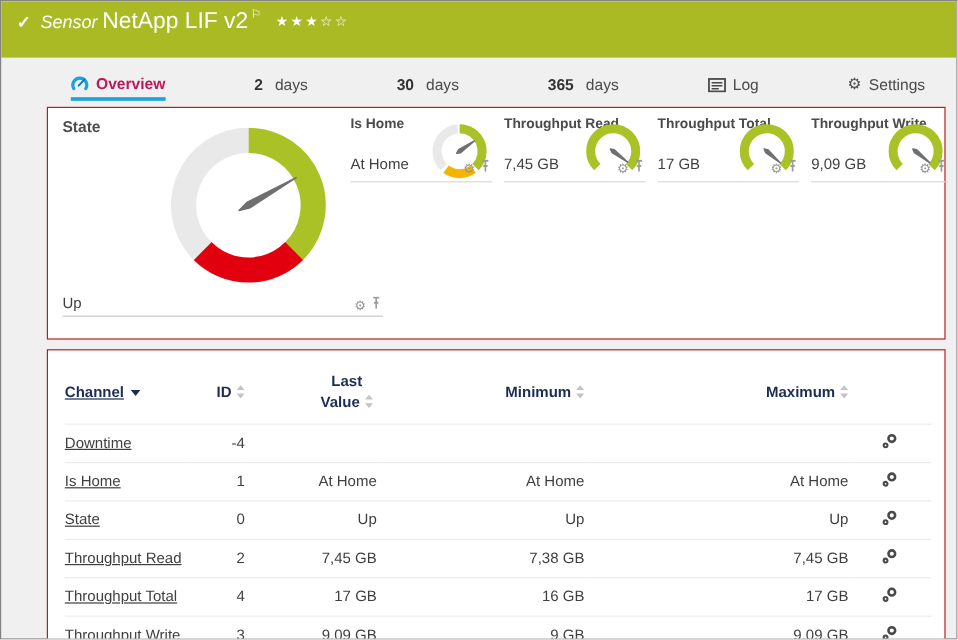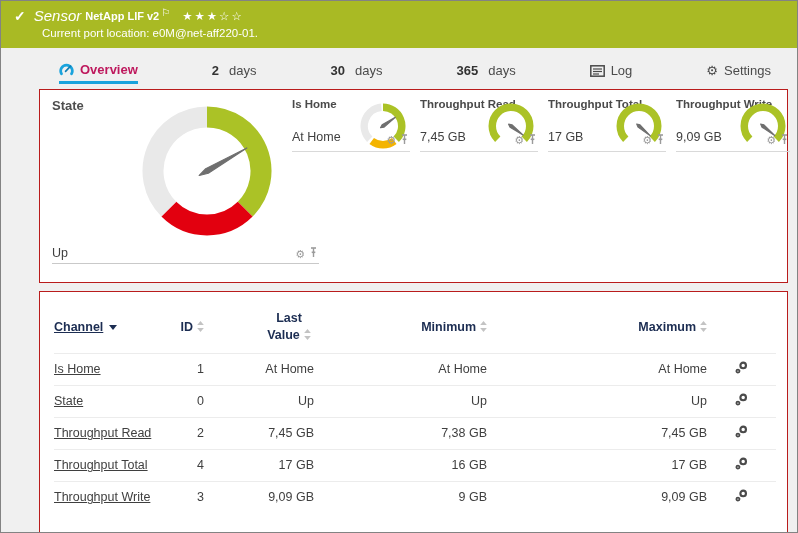--- a/index.html
+++ b/index.html
@@ -7,21 +7,21 @@
   body { font-family: "Liberation Sans", sans-serif; }
 
   .window { width:798px; height:533px; border:1px solid #838383; background:#f0f0f0;
             position:relative; overflow:hidden; }
 
   
   .header { height:47px; background:#a9ba24; color:#fff; padding:6px 10px 0 13px; }
   .hrow1 { display:flex; align-items:center; }
   .check { font-weight:bold; font-size:14px; margin-right:8px; }
   .kind  { font-style:italic; font-size:15px; margin-right:4px; }
-  .title { font-weight:bold; font-size:11px; }
+  .title { font-weight:normal; font-size:19px; }
   .flag  { font-size:10px; align-self:flex-start; margin-left:2px; font-family:"DejaVu Sans",sans-serif; }
   .stars { font-size:11.5px; letter-spacing:2px; margin-left:12px; font-family:"DejaVu Sans",sans-serif; }
   .hrow2 { font-size:11.5px; margin:3px 0 0 28px; }
 
   
   .tabbar { height:39px; display:flex; justify-content:space-between; padding:9px 26px 0 58px; }
   .tab { display:flex; align-items:center; gap:6px; font-size:13px; color:#4b4b4b;
          height:27px; cursor:pointer; white-space:nowrap; }
   .tab.active { font-weight:bold; color:#be185d; border-bottom:3px solid #1aa3dd; }
   .tab .num { font-weight:bold; color:#333; margin-right:4px; }
@@ -69,21 +69,20 @@
 <div class="window">
 
   <div class="header">
     <div class="hrow1">
       <span class="check">✓</span>
       <span class="kind">Sensor</span>
       <span class="title">NetApp LIF v2</span>
       <span class="flag">⚐</span>
       <span class="stars">★★★☆☆</span>
     </div>
-    <div class="hrow2">Current port location: e0M@net-aff220-01.</div>
   </div>
 
   <div class="tabbar" id="tabbar">
       <div class="tab active">
         <span class="ticon">
           <svg width="15" height="14" viewBox="0 0 16 15">
             <path d="M2.6 12.6 A6.2 6.2 0 1 1 13.4 12.6" fill="none" stroke="#1aa3dd" stroke-width="2.9" stroke-linecap="round"></path>
             <line x1="7" y1="10" x2="12.3" y2="4.4" stroke="#0f7fb5" stroke-width="1.8" stroke-linecap="round"></line>
           </svg>
         </span>
@@ -243,20 +242,31 @@
           <th class="right">
             <span>Maximum</span><span class="sort-slot"><svg class="sort-icon" width="7" height="11" viewBox="0 0 7 11">
                   <path d="M3.5 0 L6.8 4 H0.2 Z" fill="#c3c3c3"></path>
                   <path d="M3.5 11 L0.2 7 H6.8 Z" fill="#c3c3c3"></path>
                 </svg></span></th>
           <th></th>
         </tr>
       </thead>
       <tbody id="table-body">
           <tr>
+            <td class="left">Downtime</td>
+            <td class="right">-4</td>
+            <td class="right"></td>
+            <td class="right"></td>
+            <td class="right"></td>
+            <td class="center"><span class="ch-settings"><svg width="13" height="13" viewBox="0 0 14 14">
+                  <circle cx="8.8" cy="4.8" r="3" fill="none" stroke="#4a4a4a" stroke-width="2.3"></circle>
+                  <circle cx="3.2" cy="10.9" r="1.7" fill="none" stroke="#4a4a4a" stroke-width="1.9"></circle>
+                </svg></span></td>
+          </tr>
+          <tr>
             <td class="left">Is Home</td>
             <td class="right">1</td>
             <td class="right">At Home</td>
             <td class="right">At Home</td>
             <td class="right">At Home</td>
             <td class="center"><span class="ch-settings"><svg width="13" height="13" viewBox="0 0 14 14">
                   <circle cx="8.8" cy="4.8" r="3" fill="none" stroke="#4a4a4a" stroke-width="2.3"></circle>
                   <circle cx="3.2" cy="10.9" r="1.7" fill="none" stroke="#4a4a4a" stroke-width="1.9"></circle>
                 </svg></span></td>
           </tr>

